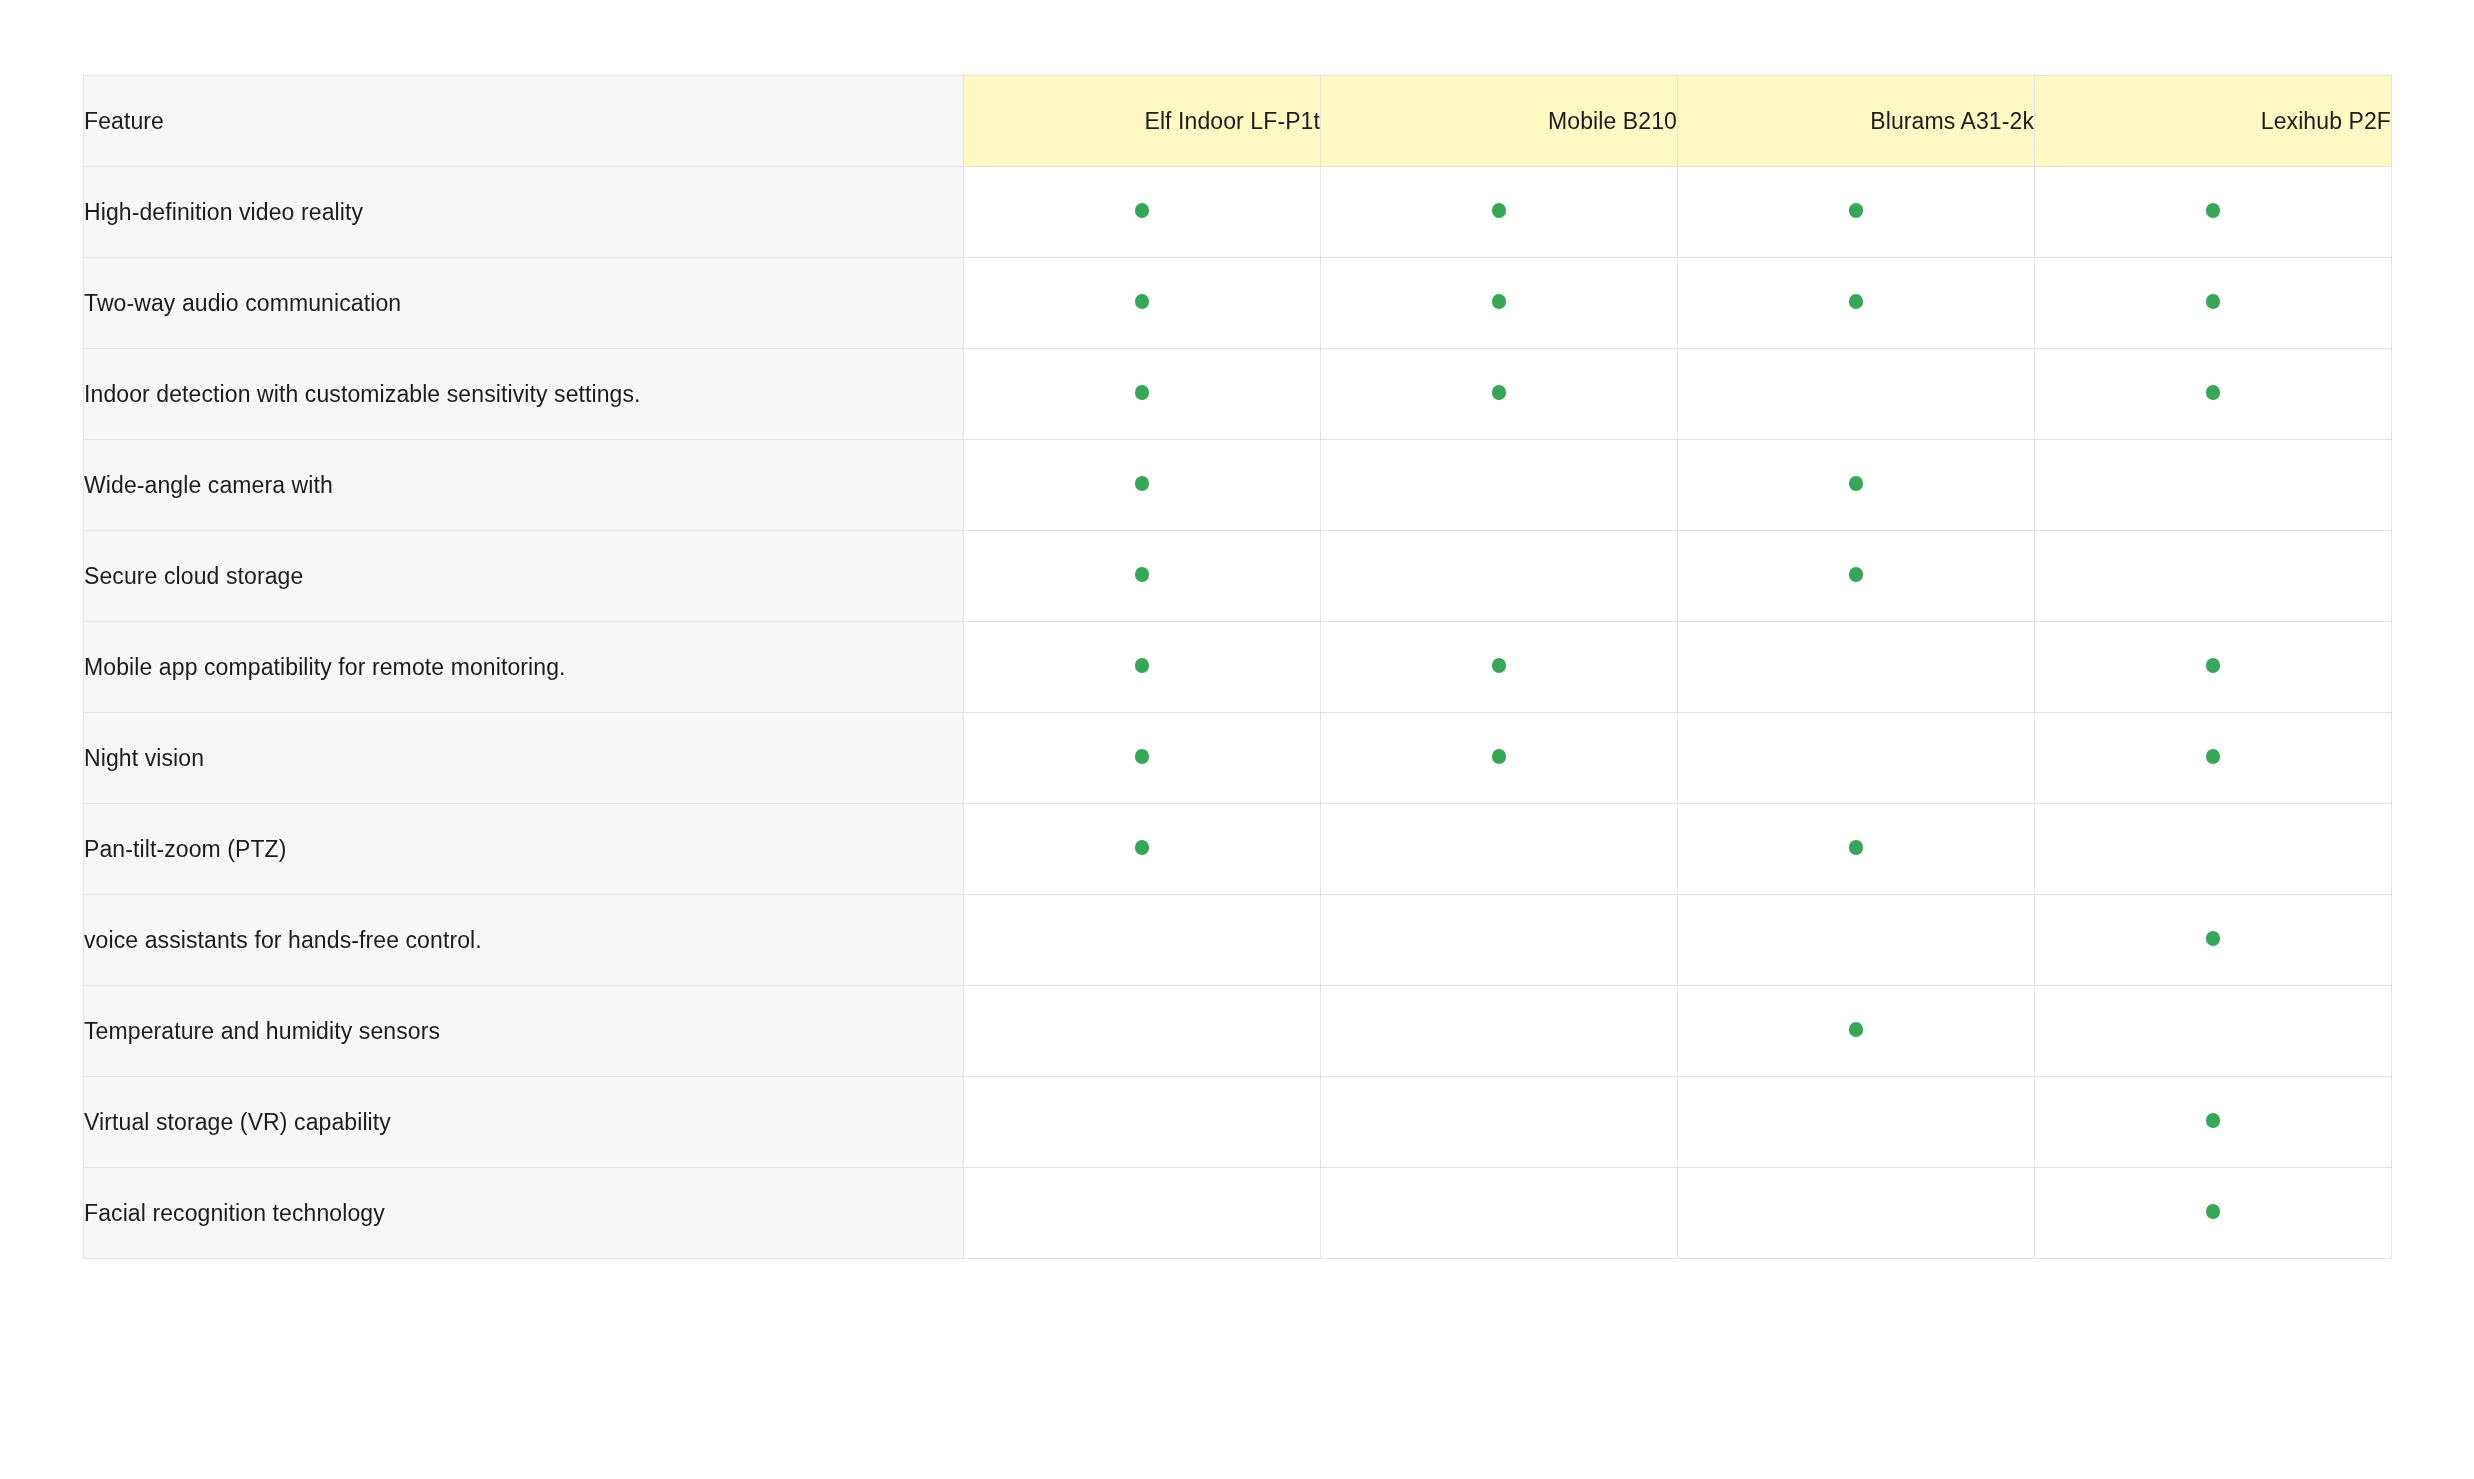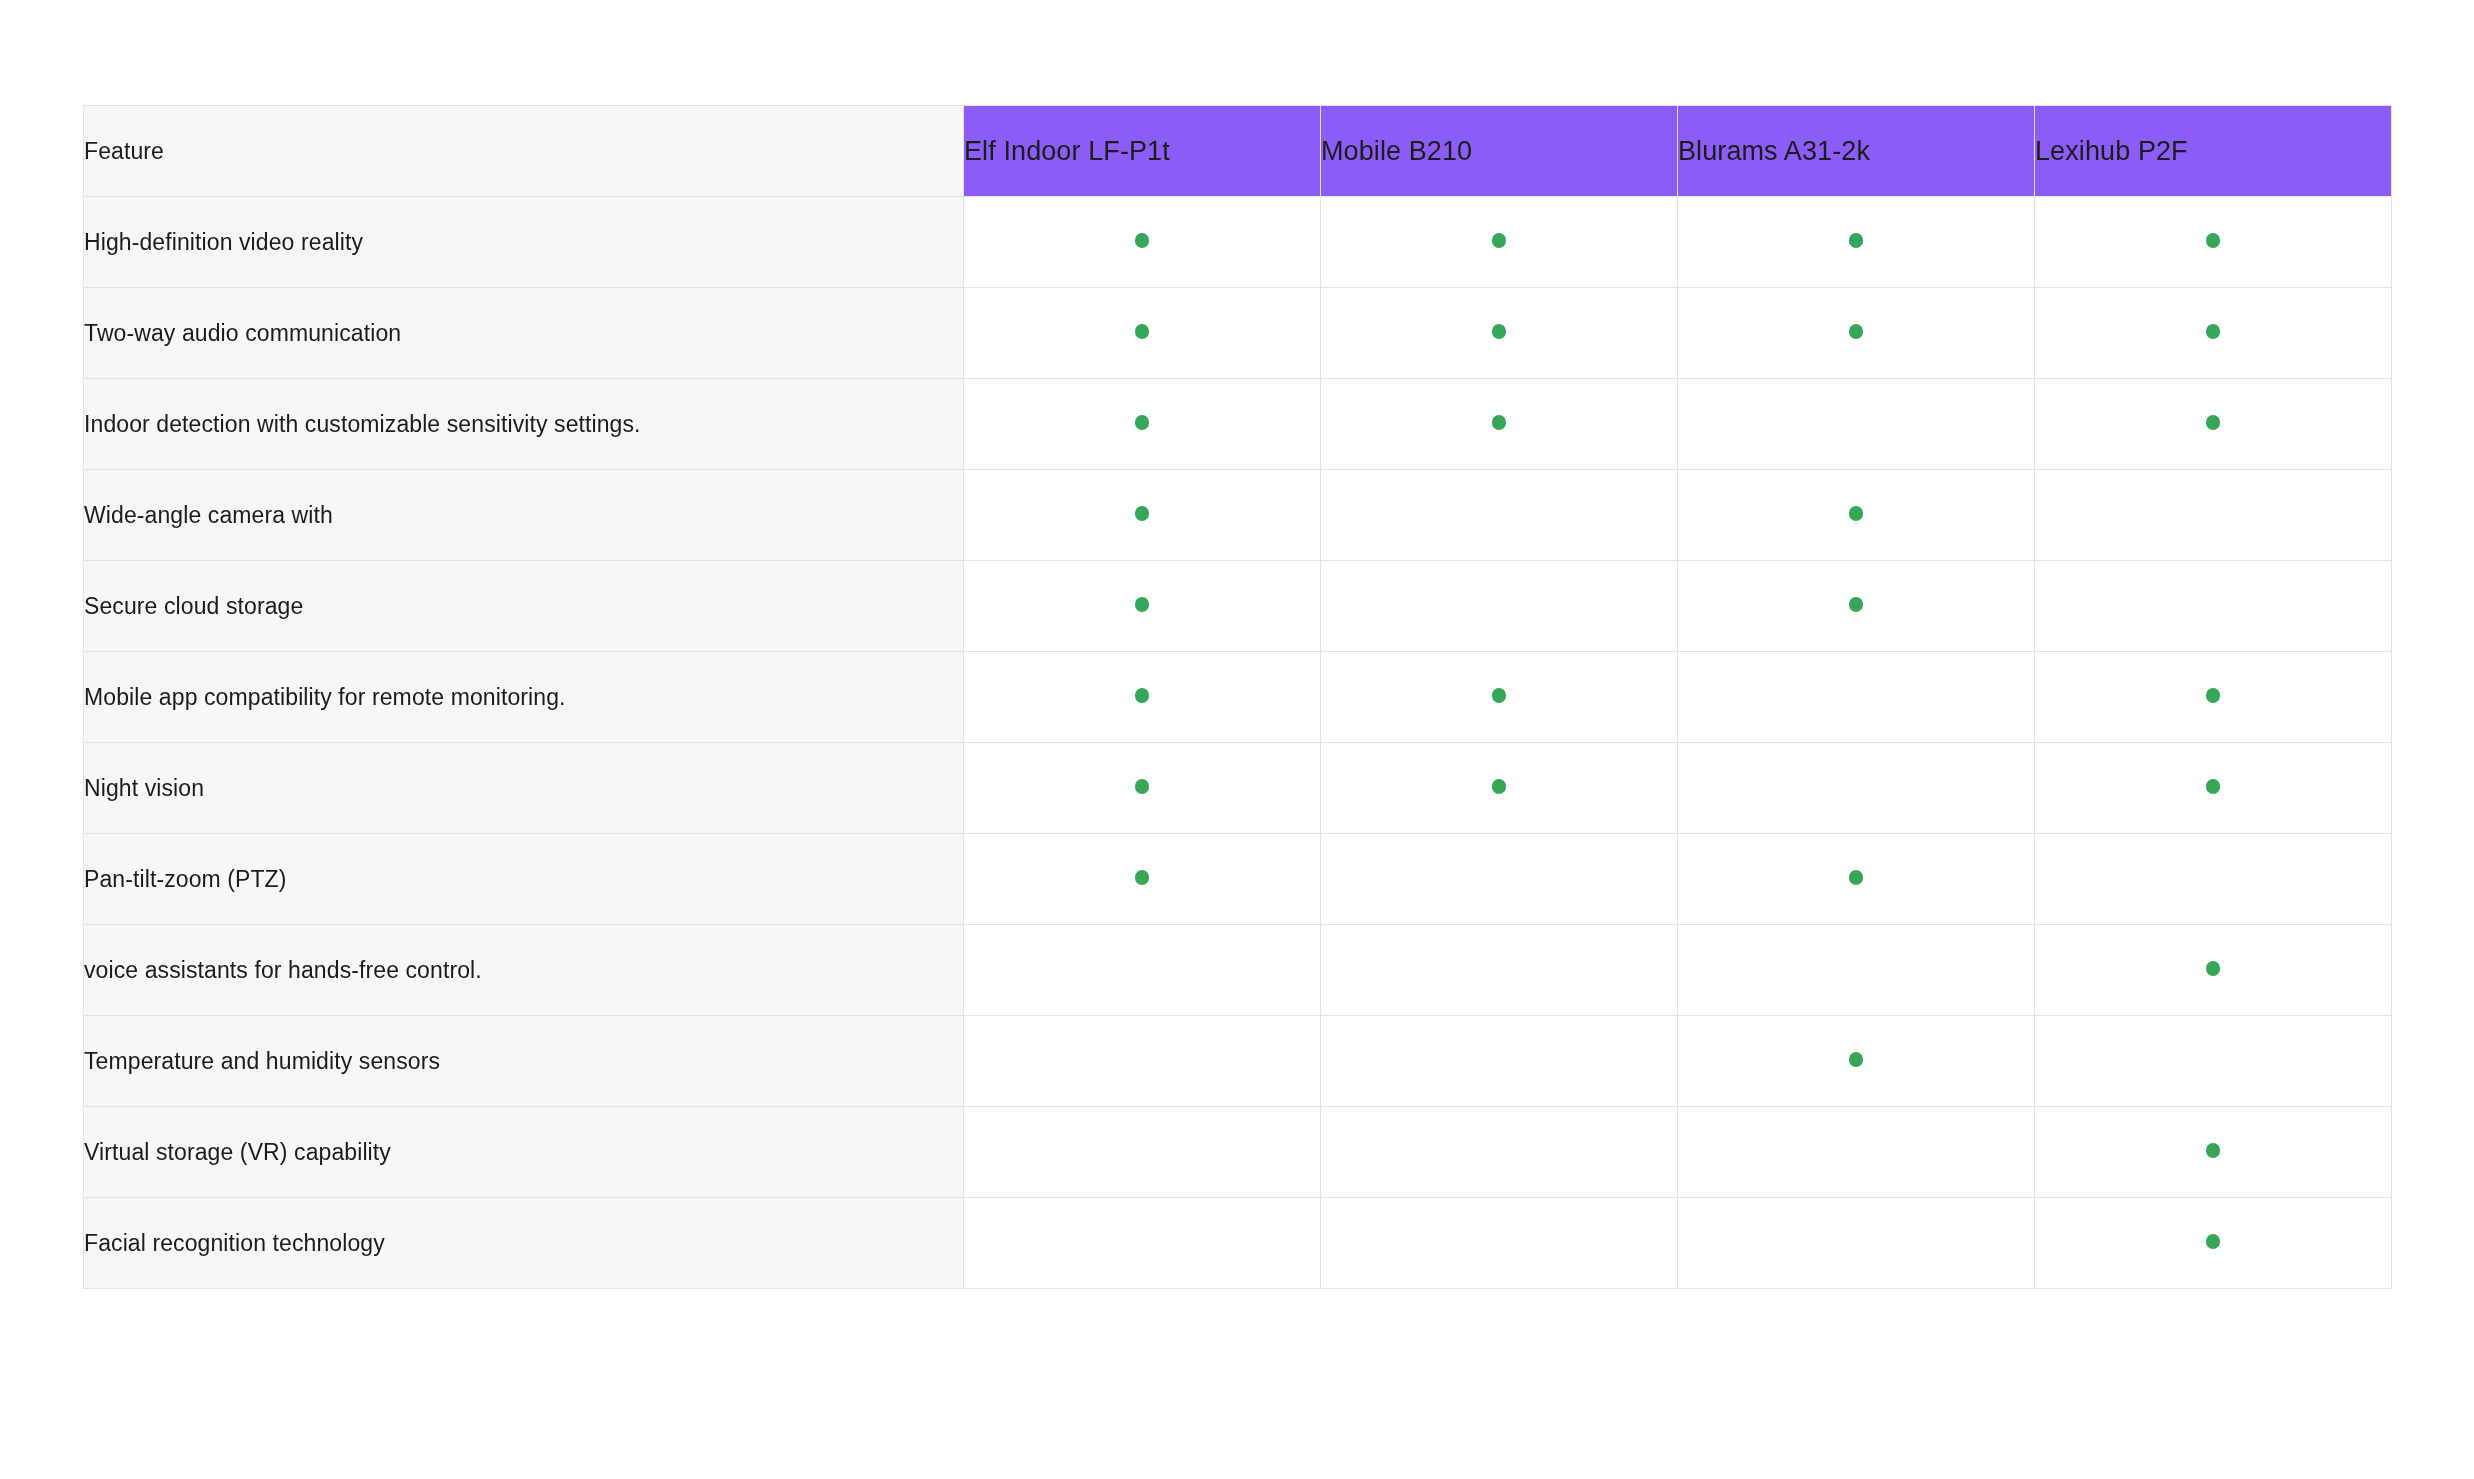--- a/index.html
+++ b/index.html
@@ -8,21 +8,21 @@
     background: #ffffff;
   }
   body {
     width: 2475px;
     height: 1479px;
     font-family: "Liberation Sans", sans-serif;
     -webkit-font-smoothing: antialiased;
   }
   .page {
     box-sizing: border-box;
-    padding: 105px 83px 0 83px;
+    padding: 75px 83px 0 83px;
   }
   table.compare {
     border-collapse: collapse;
     table-layout: fixed;
     width: 2308px;
     border: 1.5px solid #e3e3e3;
   }
   table.compare col.feature-col { width: 880px; }
   table.compare col.prod-col { width: 357px; }
 
@@ -37,25 +37,25 @@
   td.feature-cell {
     text-align: left;
     padding-left: 15px;
     background: #f7f7f7;
     font-weight: 400;
     font-size: 23px;
     color: #1c1c1c;
     letter-spacing: 0.1px;
   }
   th.prod-head {
-    text-align: left;
+    text-align: right;
     padding-left: 15px;
-    background: #8b5cf6;
+    background: #fef9c3;
     font-weight: 400;
-    font-size: 27px;
+    font-size: 23px;
     color: #1c1c1c;
     letter-spacing: 0.1px;
   }
   td.mark-cell {
     background: #ffffff;
     text-align: center;
   }
   .dot {
     display: inline-block;
     width: 14.3px;

